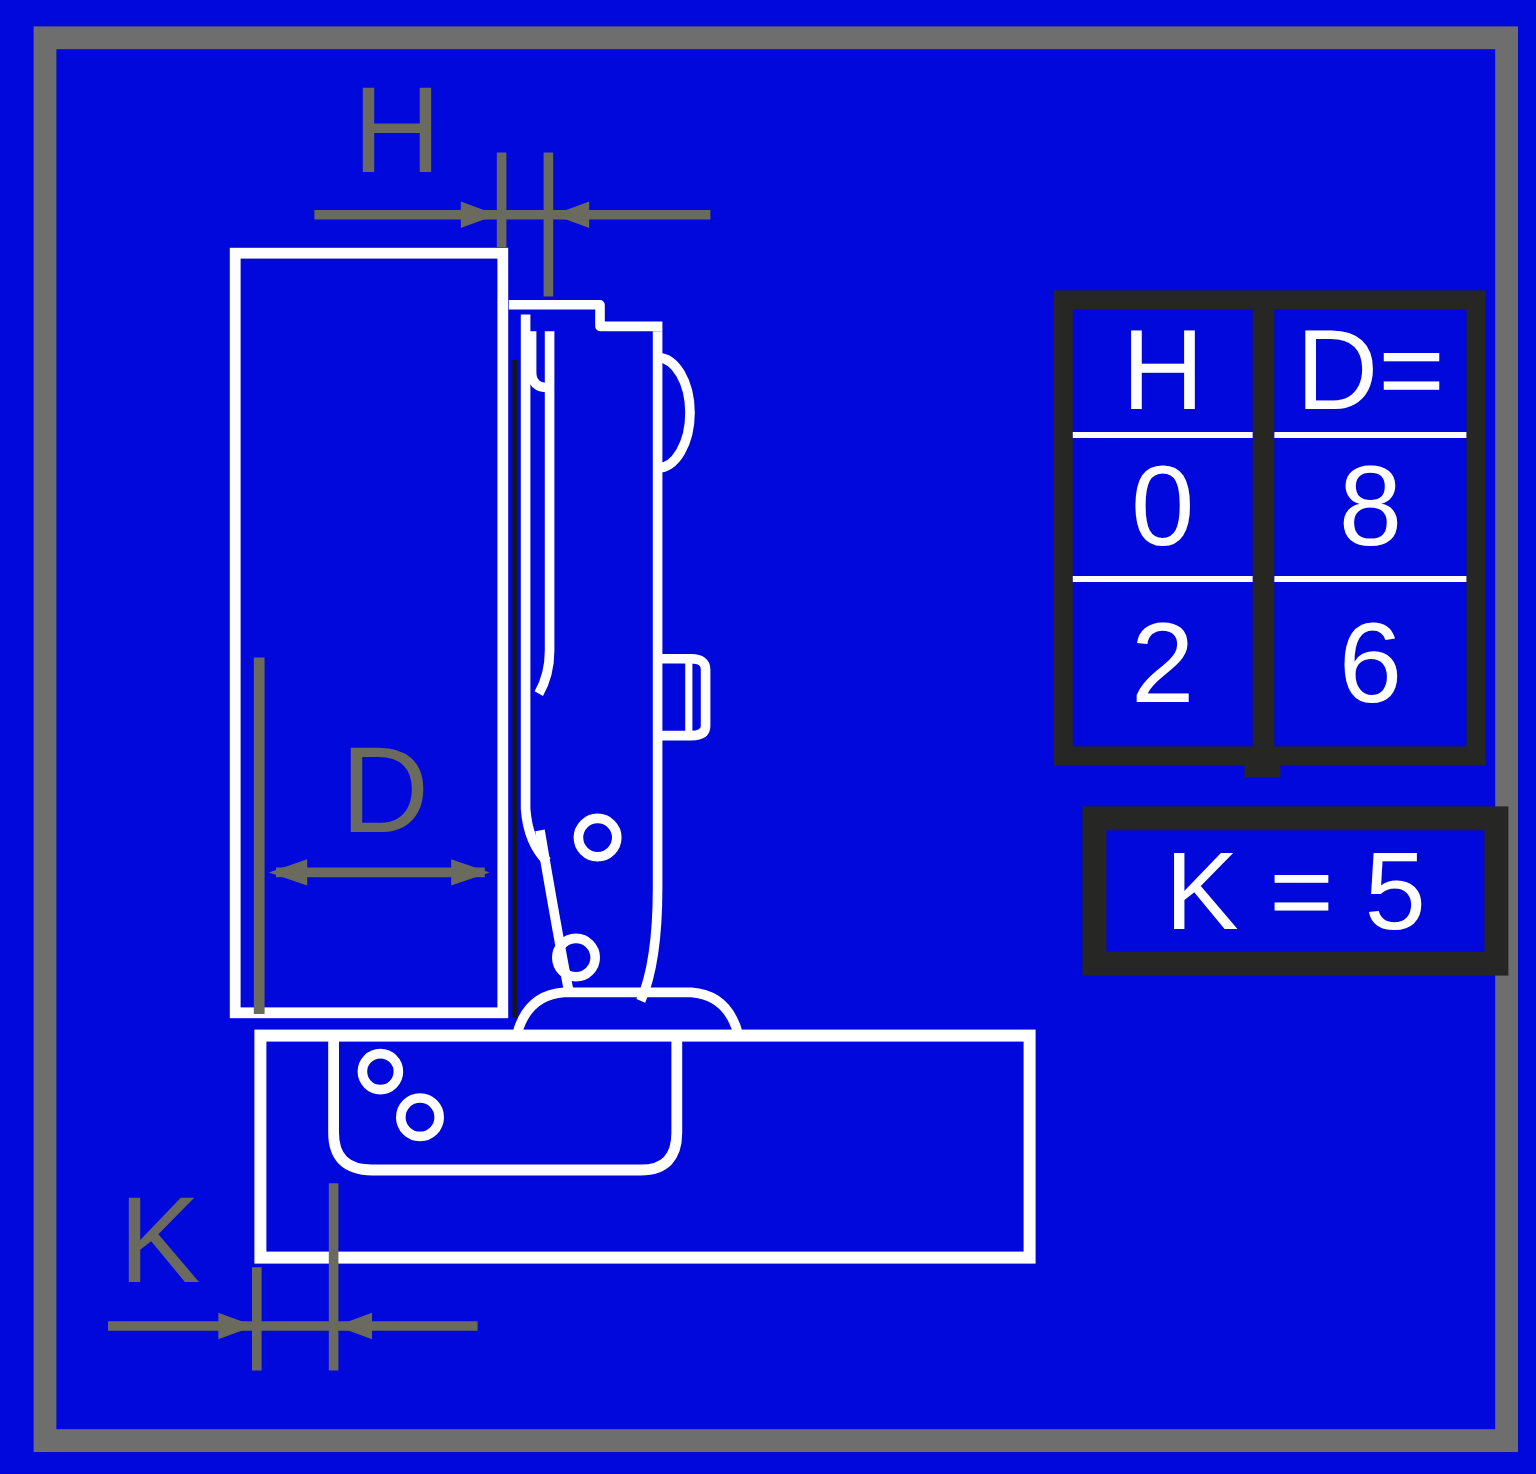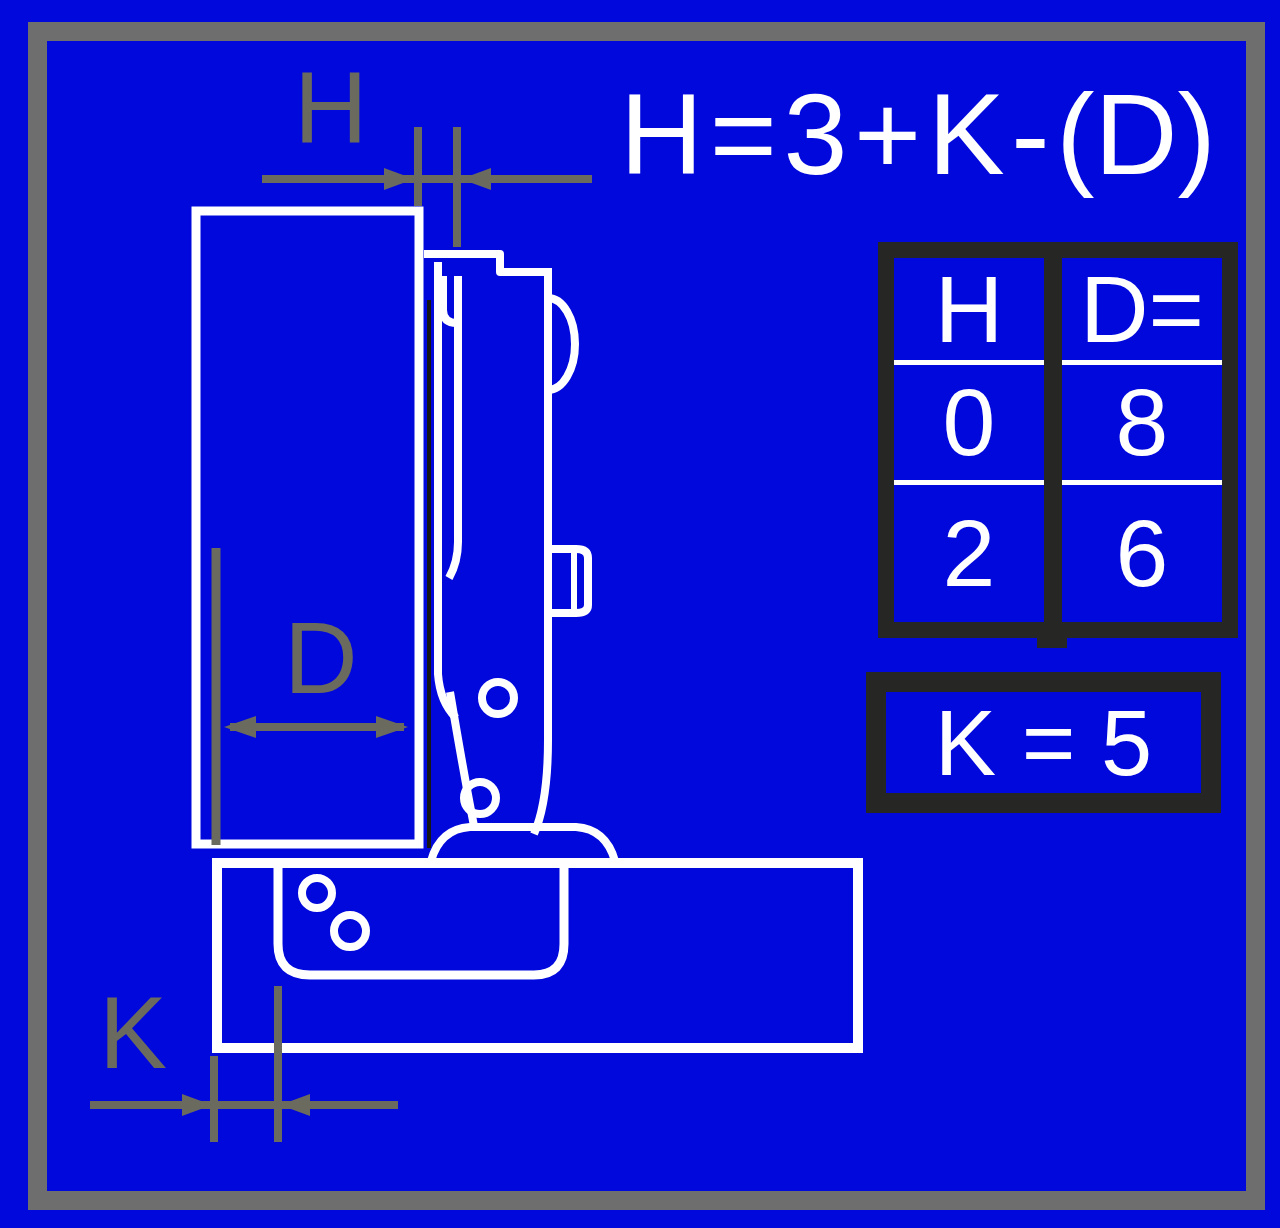--- a/index.html
+++ b/index.html
@@ -36,21 +36,21 @@
   .htable .cell{display:flex;align-items:center;justify-content:center;
                 color:var(--line-white);font-size:95px;line-height:1;}
   .htable .cell.head{height:102px;}
   .htable .cell.r1{height:115px;}
   .htable .cell.r2{flex:1;}
   .htable .sep{height:5px;background:var(--line-white);}
 
   .nub{position:absolute;left:1037px;top:634px;width:30px;height:14px;
        background:var(--panel-dark);}
 
-  .kbox{position:absolute;left:866px;top:672px;width:355px;height:141px;
+  .kbox{position:absolute;left:902px;top:672px;width:355px;height:141px;
         background:var(--panel-dark);box-sizing:border-box;padding:20px;}
   .kbox .inner{width:100%;height:100%;background:var(--background);
                display:flex;align-items:center;justify-content:center;
                color:var(--line-white);font-size:92px;line-height:1;white-space:nowrap;}
 </style>
 </head>
 <body>
 
 <div class="canvas">
 
@@ -102,21 +102,20 @@
       <path d="M278,986 V1142"></path>
     </g>
     <polygon class="gfill" points="212,1105 182,1094 182,1116"></polygon>
     <polygon class="gfill" points="280,1105 310,1094 310,1116"></polygon>
   </svg>
 
   <div class="dim-label" style="left:294px;top:57px;">H</div>
   <div class="dim-label" style="left:284px;top:607px;">D</div>
   <div class="dim-label" style="left:99px;top:982px;">K</div>
 
-  <div class="formula">H = 3 + K - (D)</div>
 
   <div class="htable">
     <div class="col c1">
       <div class="cell head">H</div>
       <div class="sep"></div>
       <div class="cell r1">0</div>
       <div class="sep"></div>
       <div class="cell r2">2</div>
     </div>
     <div class="gap"></div>

